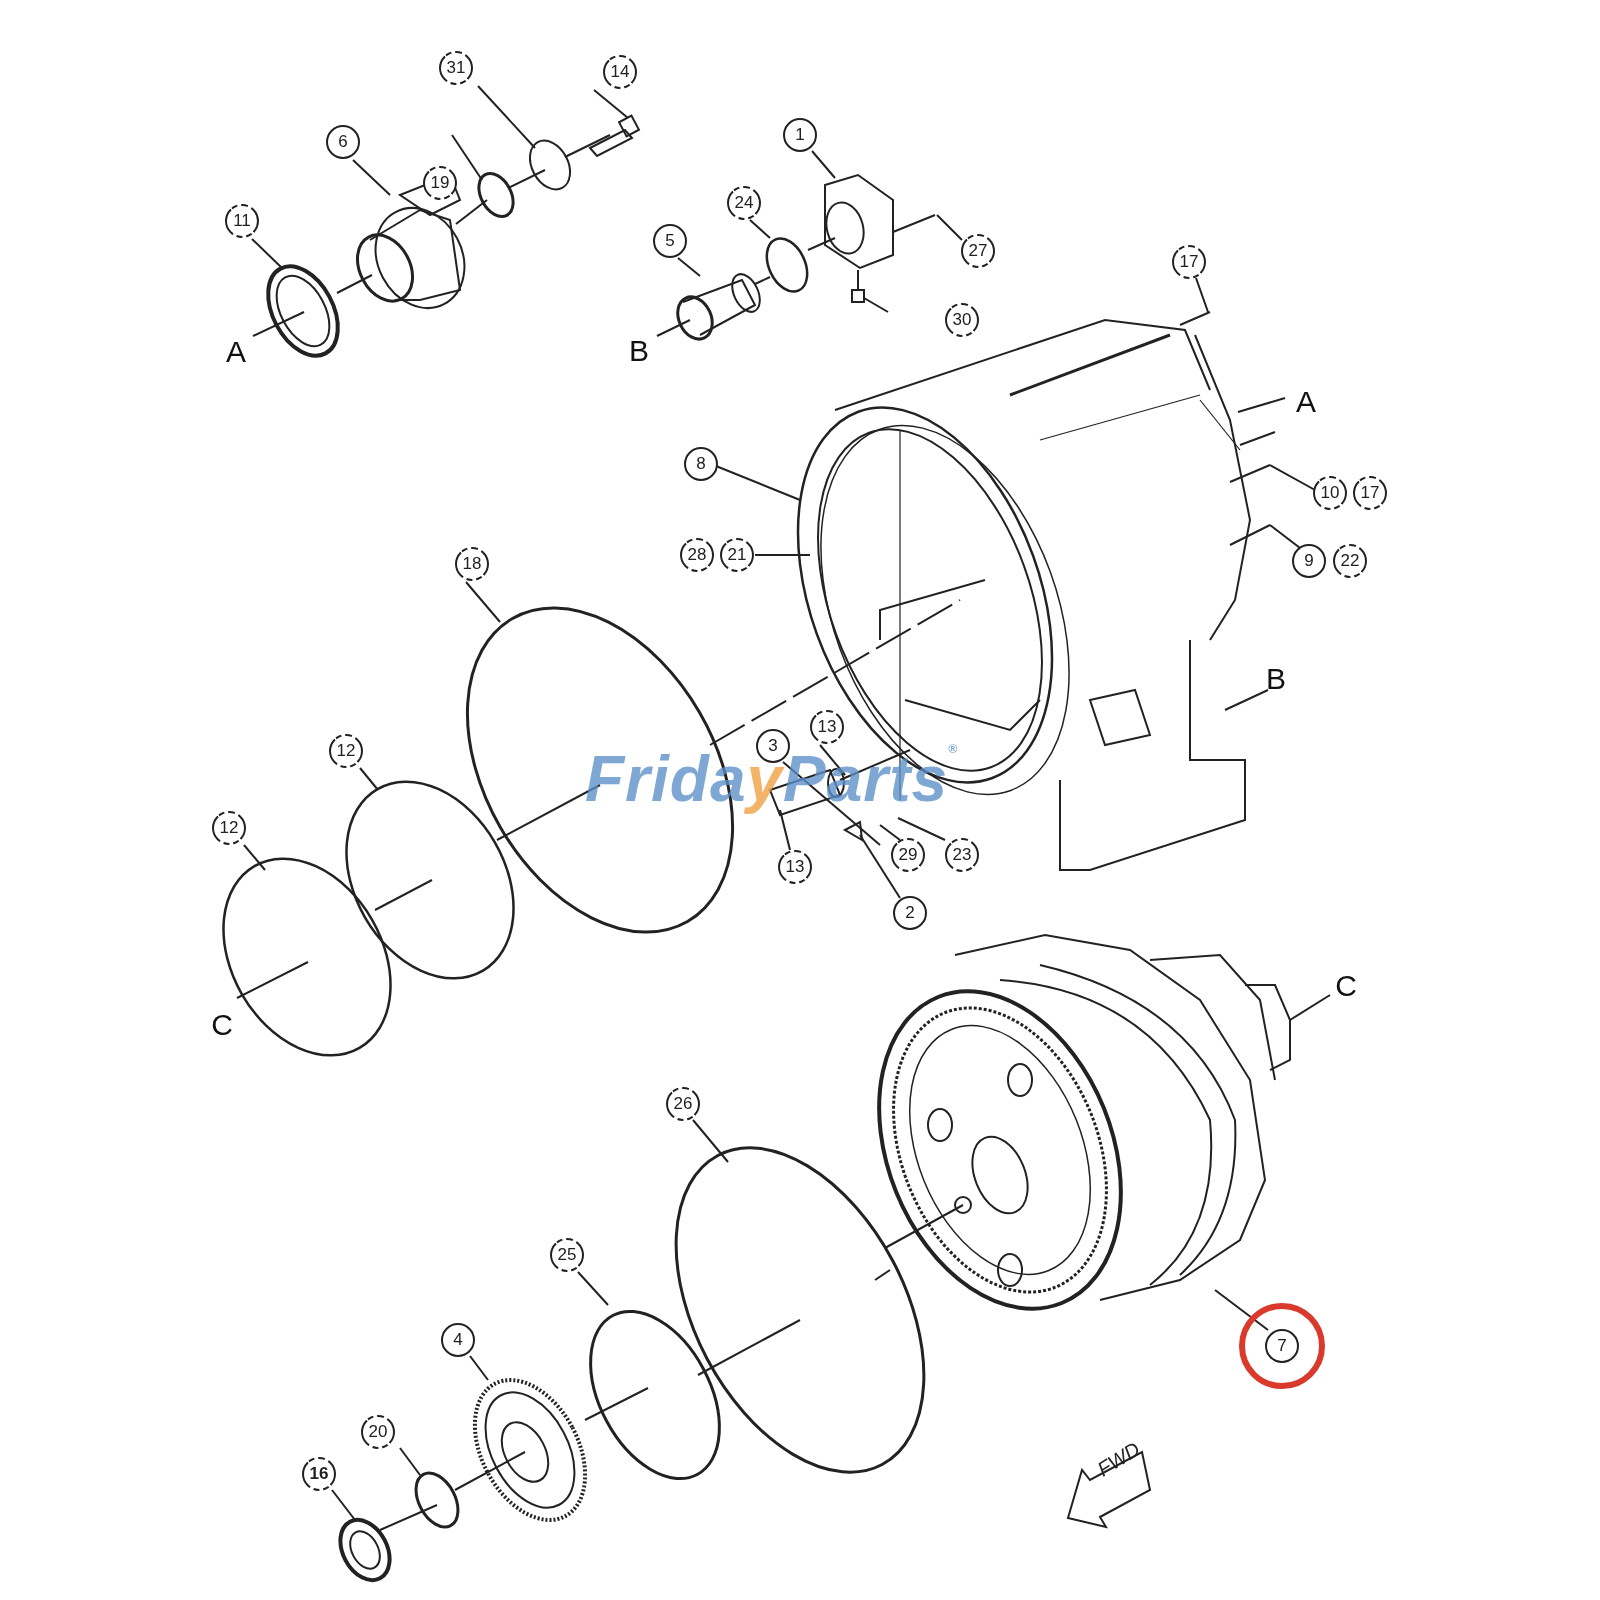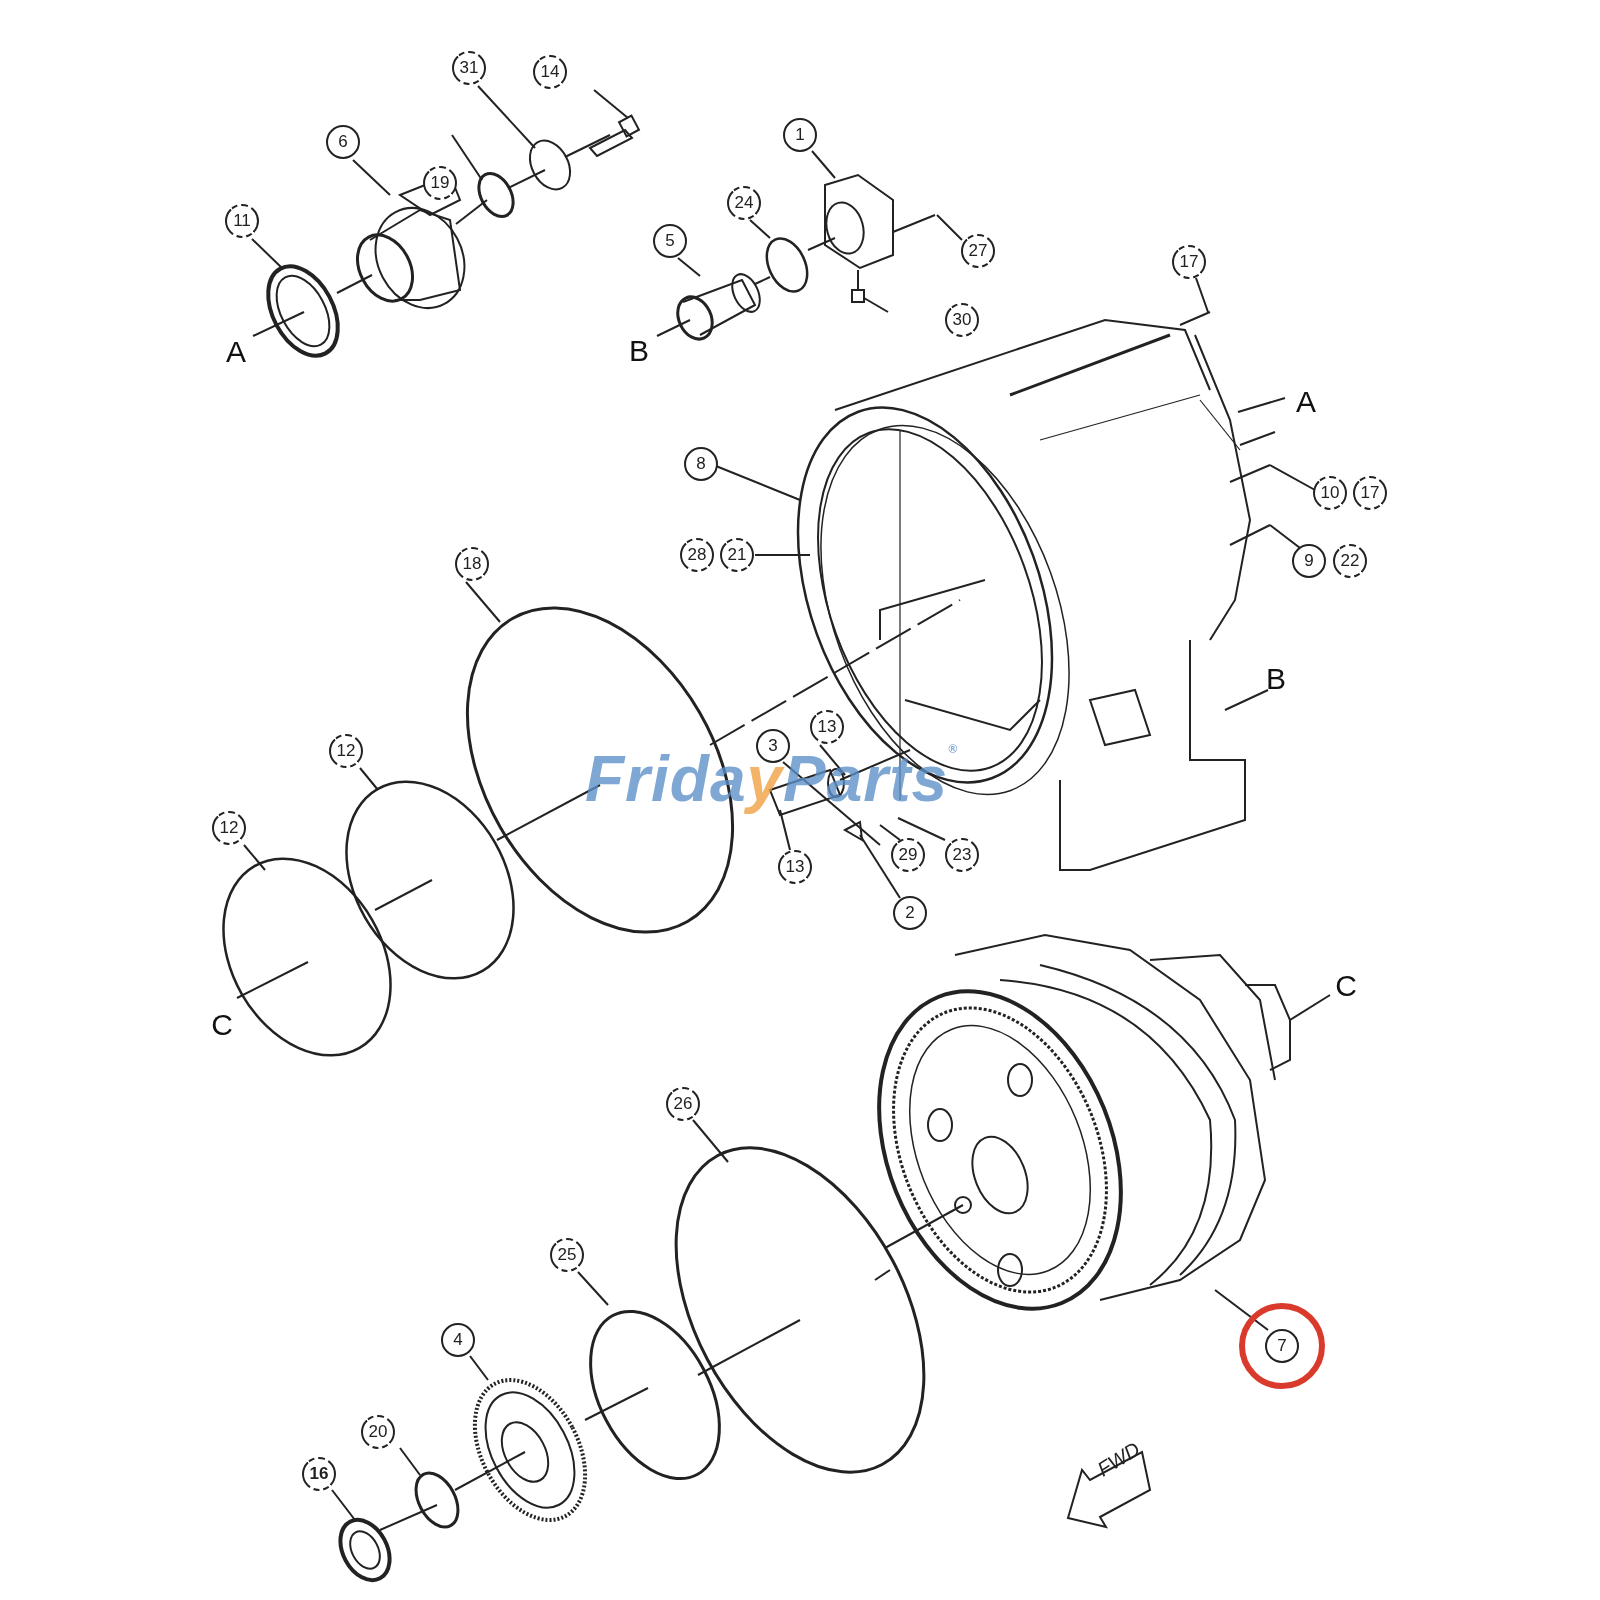--- a/index.html
+++ b/index.html
@@ -159,22 +159,22 @@
     </g>
 
     <g>
       <path d="M1068 1518 L1082 1470 L1090 1480 L1142 1452 L1150 1490 L1100 1517 L1106 1527 Z"></path>
     </g>
   </svg>
 
   <div class="wm"><span>Frida</span><span class="y">y</span><span>Parts</span><sup>®</sup></div>
 
   <div id="callout-layer">
-      <div class="callout dashed" style="left: 469px; top: 68px; text-align: right;">31</div>
-      <div class="callout dashed" style="left: 550px; top: 72px; text-align: center;">14</div>
+      <div class="callout dashed" style="left: 456px; top: 68px; text-align: right;">31</div>
+      <div class="callout dashed" style="left: 620px; top: 72px; text-align: center;">14</div>
       <div class="callout dashed" style="left: 440px; top: 134px; margin-top: 32px;">19</div>
       <div class="callout" style="left: 343px; top: 142px;">6</div>
       <div class="callout dashed" style="left: 242px; top: 221px;">11</div>
       <div class="callout" style="left: 800px; top: 135px;">1</div>
       <div class="callout dashed" style="left: 744px; top: 203px;">24</div>
       <div class="callout" style="left: 670px; top: 241px;">5</div>
       <div class="callout dashed" style="left: 978px; top: 251px;">27</div>
       <div class="callout dashed" style="left: 905px; top: 320px; margin-left: 40px;">30</div>
       <div class="callout dashed" style="left: 1189px; top: 262px;">17</div>
       <div class="callout" style="left: 701px; top: 464px;">8</div>

